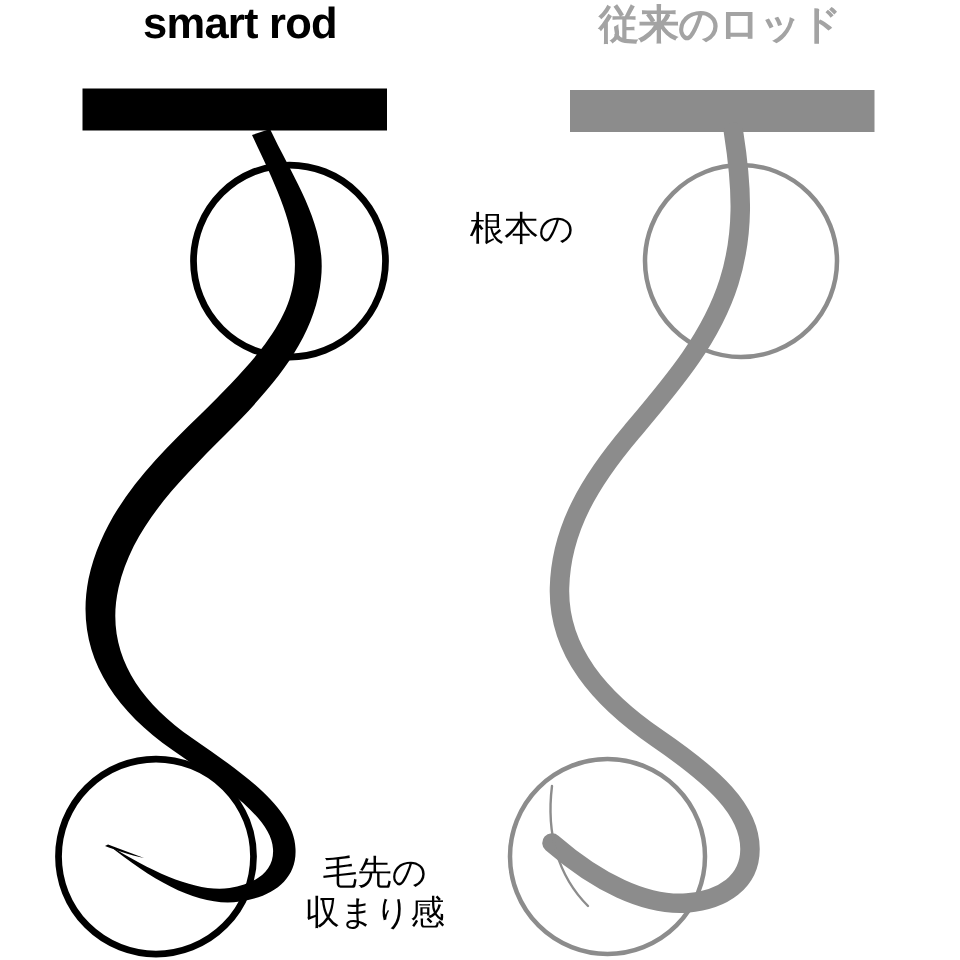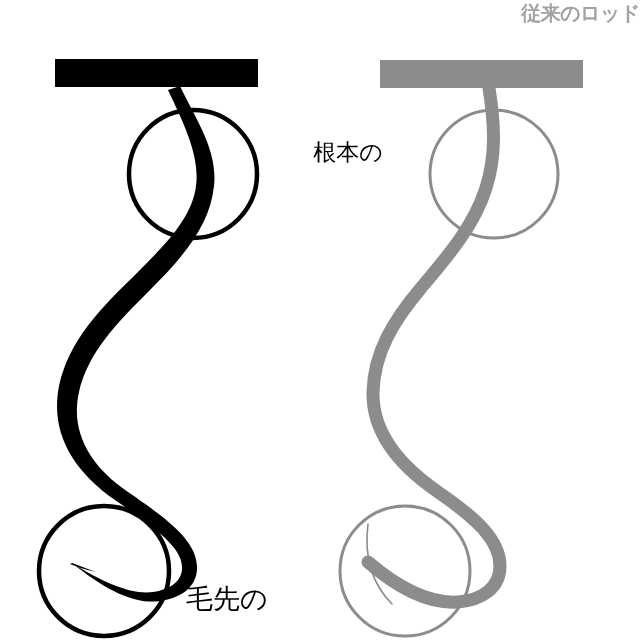--- a/index.html
+++ b/index.html
@@ -39,42 +39,43 @@
     top: 2px;
     width: 320px;
     text-align: center;
     font-size: 29px;
     color: #000000;
   }
   #title-right {
     left: 320px;
     top: 3px;
     width: 320px;
-    text-align: right;
-    font-size: 20px;
+    text-align: center;
+    font-size: 27px;
     color: #a3a3a3;
   }
   .annotation {
     position: absolute;
     font-weight: normal;
     color: #000000;
     line-height: 1.18;
     white-space: nowrap;
   }
   #annotation-top {
     left: 265px;
     top: 139px;
     font-size: 23px;
     text-align: center;
     width: 166px;
   }
   #annotation-bottom {
     left: 186px;
-    top: 584px;
-    font-size: 27px;
+    top: 568px;
+    font-size: 23px;
+    text-align: center;
     width: 128px;
   }
   .ann-line { display: block; }
   #annotation-top .ann-line-1 { text-indent: 0; }
 </style>
 </head>
 <body>
 
 <div id="stage">
 
@@ -125,24 +126,26 @@
               C 500 588, 482 600, 458 602
               C 430 604, 398 588, 368 562
             "></path>
 
       <path fill="none" stroke="#8c8c8c" stroke-width="1.6" stroke-linecap="round" d="M 368 524 C 364 556, 372 584, 392 604"></path>
     </g>
 
     <path fill="#000000" stroke="none" d="M 72 563 C 80 566, 88 569, 96 572 C 86 570, 78 567, 70 564 Z"></path>
   </svg>
 
+  <div class="title" id="title-left">smart rod</div>
 
   <div class="title" id="title-right">従来のロッド</div>
 
   <div class="annotation" id="annotation-top">
     <span class="ann-line ann-line-1">根本の</span>
   </div>
 
   <div class="annotation" id="annotation-bottom">
     <span class="ann-line ann-line-1">毛先の</span>
+    <span class="ann-line ann-line-2">収まり感</span>
   </div>
 
 </div>
 
 </body></html>

